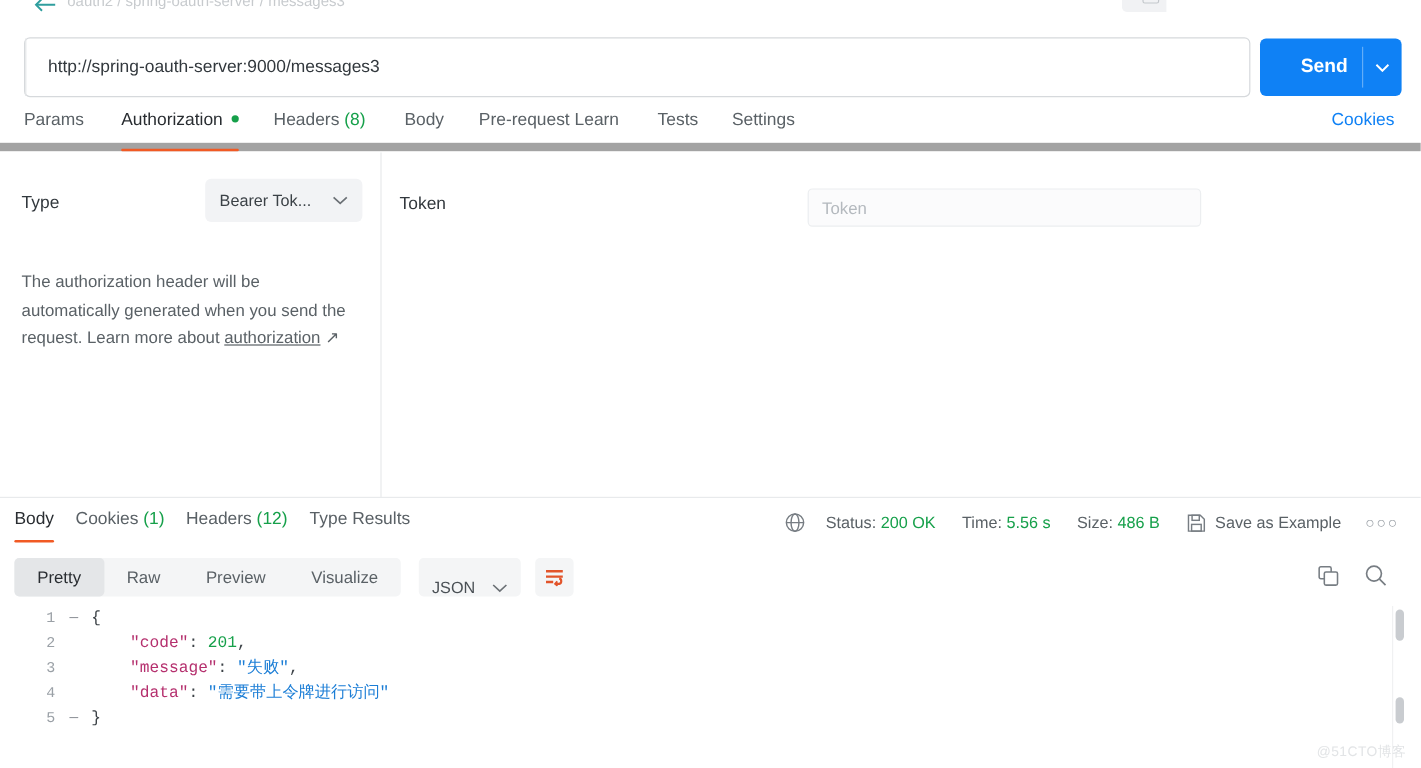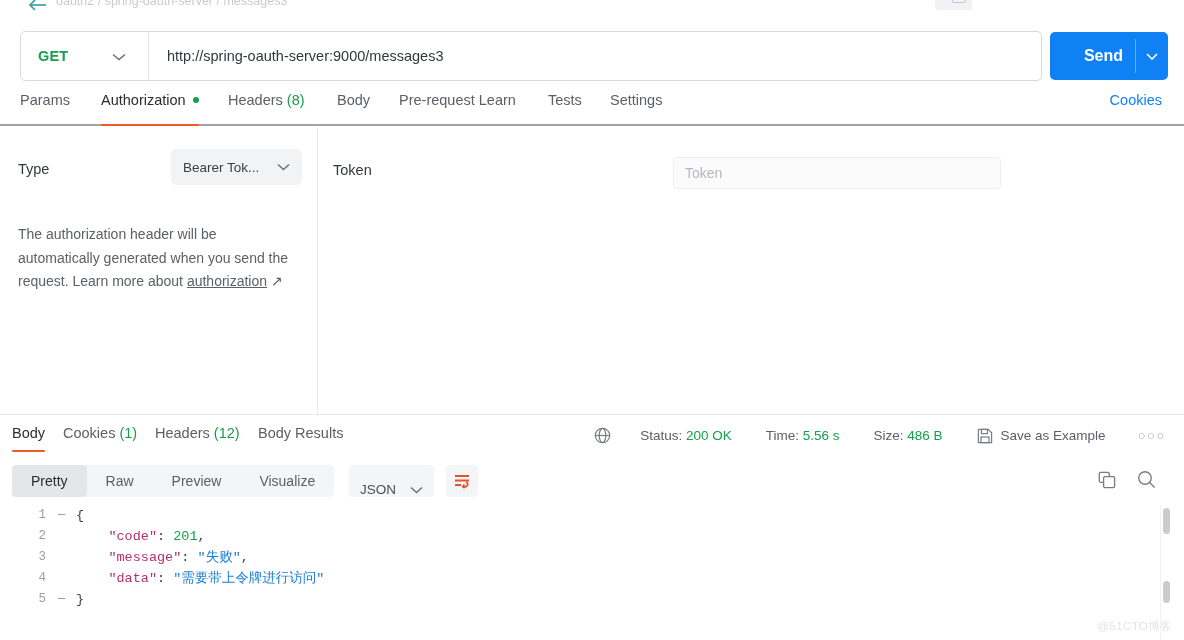--- a/index.html
+++ b/index.html
@@ -121,21 +121,21 @@
     width: 1px; height: 34px; background: rgba(255,255,255,.35);
   }
   .sendbtn .chev {
     width: 32px; text-align: center; font-size: 12px;
   }
 
   
   .reqtabs {
     position: absolute; top: 92px; left: 0;
     width: 1184px; height: 34px;
-    border-bottom: 2px solid #a3a3a3;
+    border-bottom: 7px solid #a3a3a3;
   }
   .reqtab {
     position: absolute; top: 0;
     height: 33px;
     font-size: 14.5px;
     color: #5a6166;
     white-space: nowrap;
     padding-bottom: 9px;
   }
   .reqtab.active { color: #292d31; }
@@ -228,21 +228,21 @@
   .resptab .uline {
     position: absolute; left: 0; right: 0; bottom: -2px;
     height: 2.5px; background: #f15a24; border-radius: 2px;
   }
   .resptab .count { color: #16a04a; }
 
   .statusgroup {
     position: absolute; right: 18px; top: 11px;
     display: flex; align-items: center;
     font-size: 13.5px; color: #5a6166;
-    gap: 16px;
+    gap: 4px;
   }
   .statusgroup .globe { margin-right: 13px; display:flex; }
   .stat { margin-right: 18px; white-space: nowrap; }
   .stat .val { color: #16a04a; }
   .save-example {
     display: flex; align-items: center;
     margin-right: 16px; white-space: nowrap;
   }
   .save-example .svicon { margin-right: 8px; display:flex; }
   .dots {
@@ -373,28 +373,20 @@
     <div class="orange-mark">𝒫</div>
     <div class="gray-chev">
       <svg width="14" height="8" viewBox="0 0 14 8">
           <path d="M1 2 L7 7 L13 2" fill="none" stroke="#b9bdc2" stroke-width="1.6"></path>
         </svg>
     </div>
   </div>
 
   <div class="urlrow">
     <div class="urlbox">
-      <div class="method">
-        <span class="method-label">GET</span>
-        <span class="method-chev">
-          <svg width="14" height="8" viewBox="0 0 14 8">
-              <path d="M1 1.5 L7 6.5 L13 1.5" fill="none" stroke="#6b7075" stroke-width="1.5"></path>
-            </svg>
-        </span>
-      </div>
       <div class="method-sep"></div>
       <div class="url-value">http://spring-oauth-server:9000/messages3</div>
     </div>
     <div class="sendbtn">
       <span class="label">Send</span>
       <span class="vsep"></span>
       <span class="chev">
         <svg width="12" height="7" viewBox="0 0 12 7">
             <path d="M1 1 L6 6 L11 1" fill="none" stroke="#ffffff" stroke-width="1.6"></path>
           </svg>
@@ -460,21 +452,21 @@
     </div>
     <div class="resptab" style="left:63px;">
       <span>Cookies</span>
       <span class="count">(1)</span>
     </div>
     <div class="resptab" style="left:155px;">
       <span>Headers</span>
       <span class="count">(12)</span>
     </div>
     <div class="resptab" style="left:258px;">
-      <span>Body Results</span>
+      <span>Type Results</span>
     </div>
 
     <div class="statusgroup">
       <span class="globe">
         <svg width="17" height="17" viewBox="0 0 17 17">
           <circle cx="8.5" cy="8.5" r="7.2" fill="none" stroke="#777d83" stroke-width="1.2"></circle>
           <ellipse cx="8.5" cy="8.5" rx="3.3" ry="7.2" fill="none" stroke="#777d83" stroke-width="1.2"></ellipse>
           <line x1="1.4" y1="8.5" x2="15.6" y2="8.5" stroke="#777d83" stroke-width="1.2"></line>
         </svg>
       </span>

